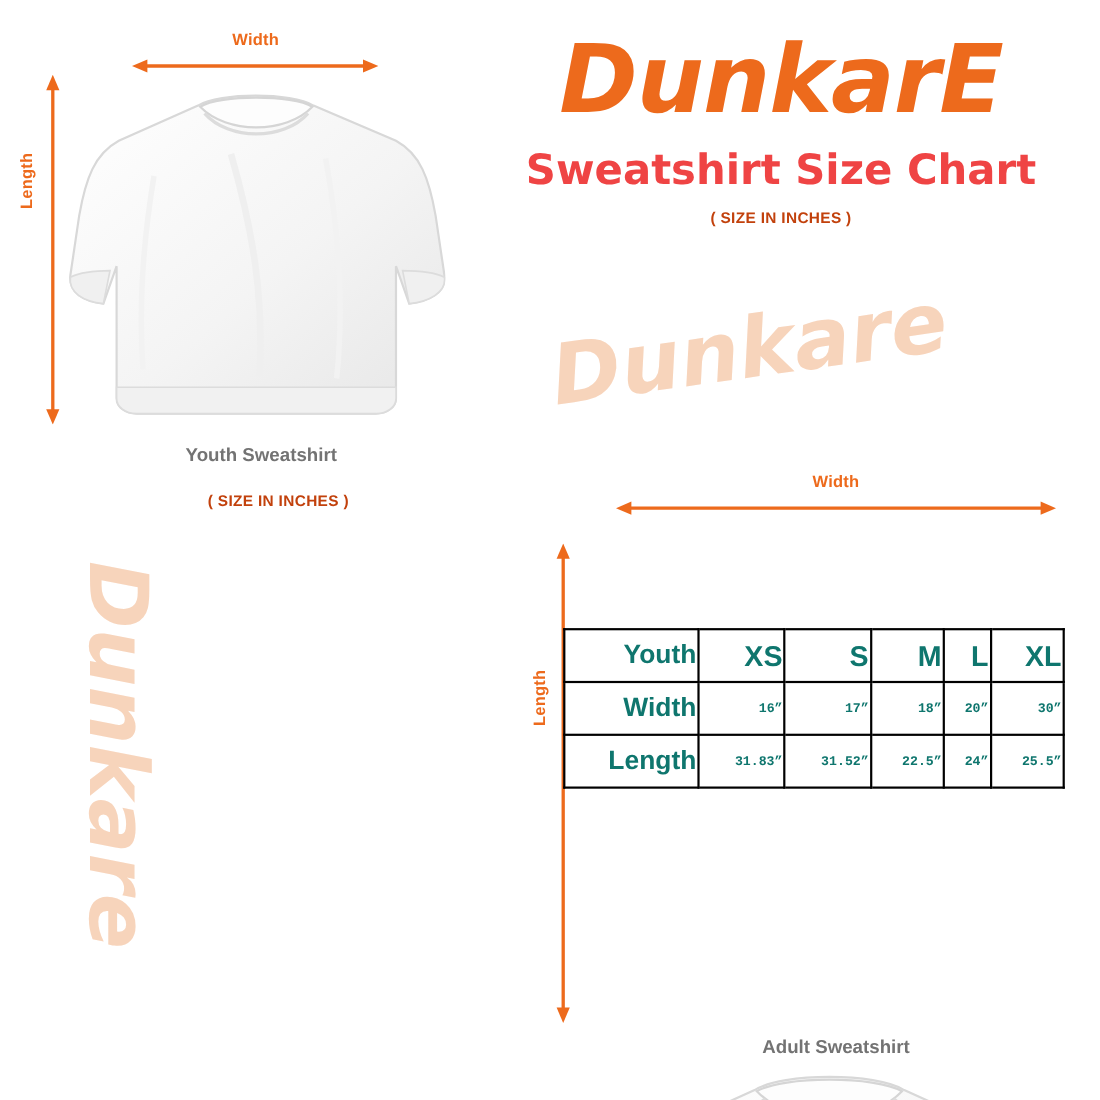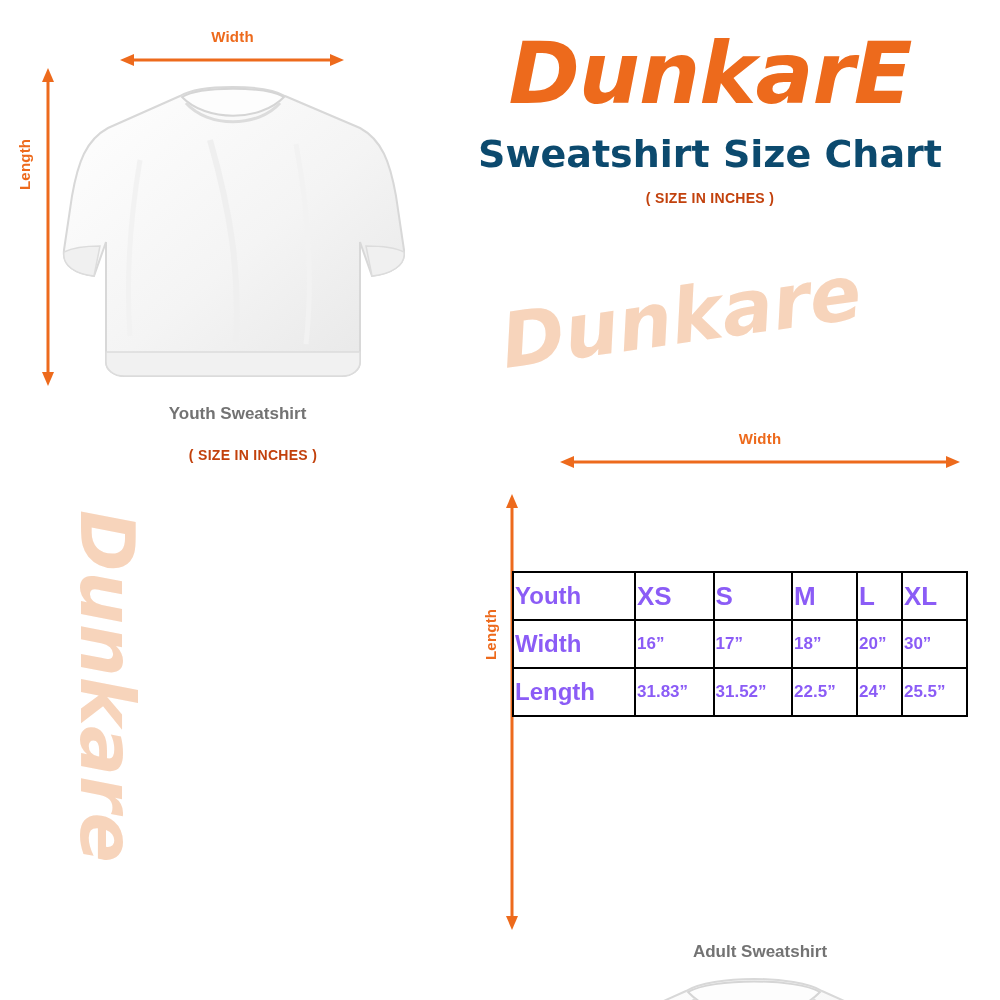--- a/index.html
+++ b/index.html
@@ -49,33 +49,33 @@
   }
   .shirt svg { display: block; }
 
   
   table.size-table {
     border-collapse: collapse;
     background: transparent;
   }
   table.size-table td {
     border: 2px solid #000;
-    text-align: left;
-    font-weight: bold;
-    color: #8b5cf6;
+    text-align: right;
+    font-weight: bold;
+    color: #0f766e;
     font-family: "Liberation Sans", sans-serif;
     background: transparent;
   }
 
   
   #youth-table { width: 456px; }
   #youth-table td { height: 44px; font-size: 21px; }
   #youth-table td.hdr-row-label { font-size: 24px; width: 118px; }
   #youth-table td.hdr-size { font-size: 26px; }
-  #youth-table td.val { font-size: 17px; }
+  #youth-table td.val { font-size: 12px; font-family: Liberation Mono, monospace; }
 
   
   .watermark {
     position: absolute;
     color: #F6CDB0;
     font-family: "DejaVu Sans", sans-serif;
     font-weight: bold;
     font-style: italic;
     pointer-events: none;
     user-select: none;
@@ -104,21 +104,21 @@
     font-style: italic;
     font-size: 86px;
     letter-spacing: -1px;
     line-height: 1;
     text-align: center;
     width: 560px;
   }
   #brand-subtitle {
     font-size: 38px;
     font-weight: bold;
-    color: #0c4a6e;
+    color: #ef4444;
     text-align: center;
     width: 560px;
     font-family: "DejaVu Sans", sans-serif;
   }
 </style>
 </head>
 <body>
 
 <div class="page">
 

